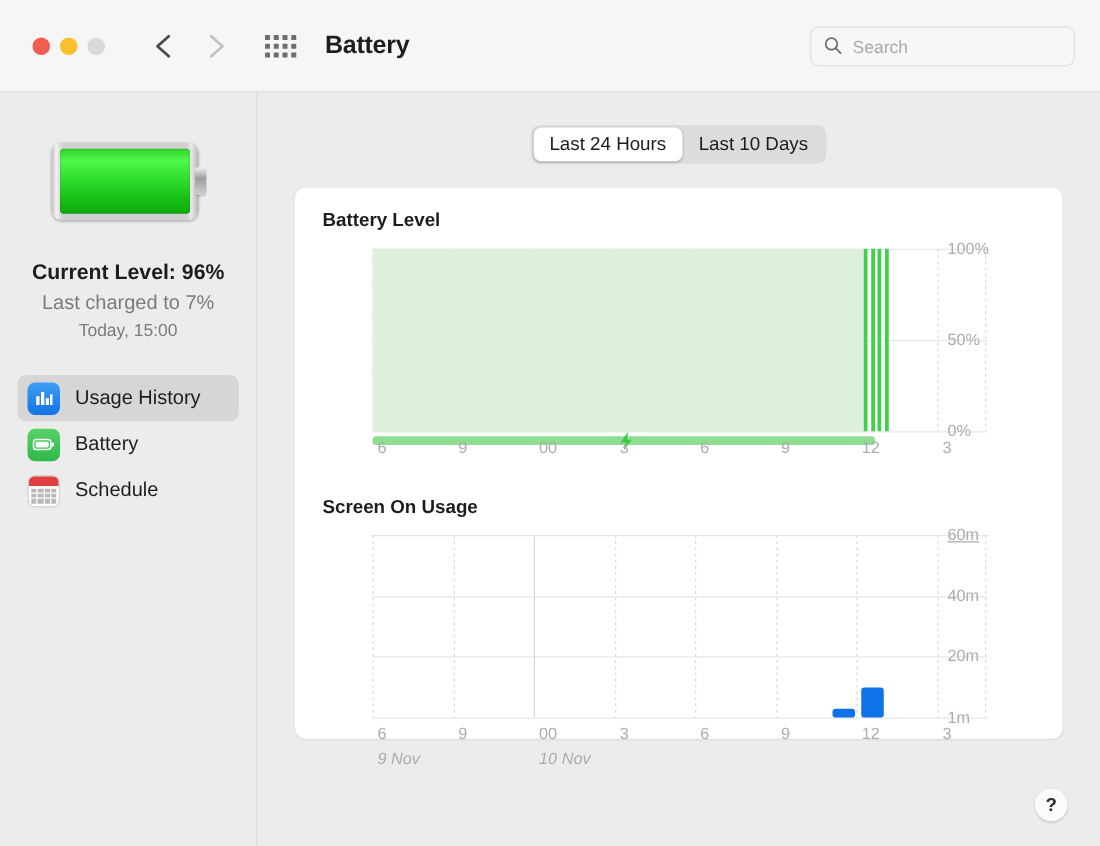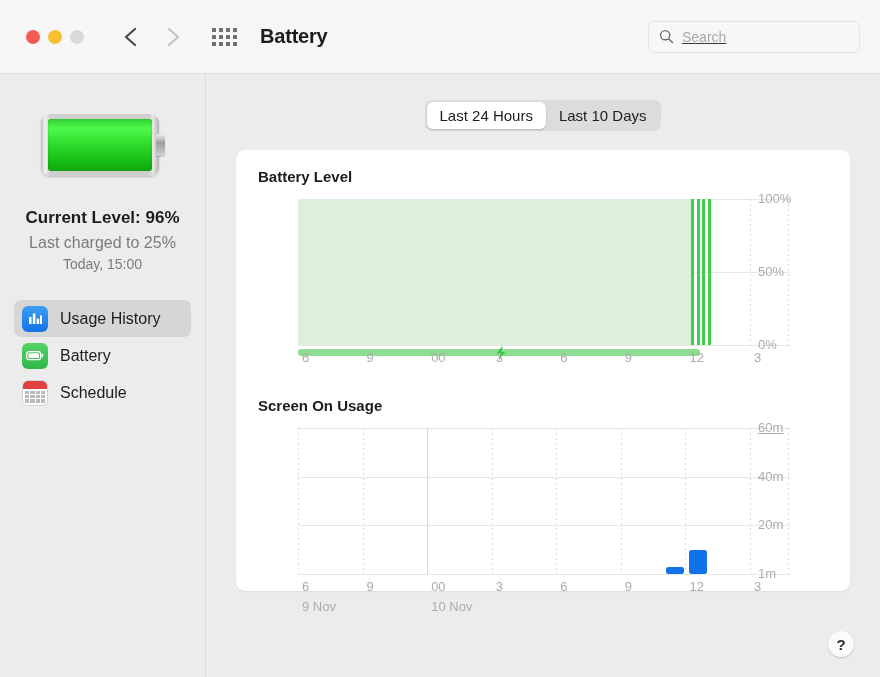--- a/index.html
+++ b/index.html
@@ -64,21 +64,21 @@
     border-radius: 7px;
     display: flex;
     align-items: center;
     padding: 0 10px;
     gap: 8px;
   }
   .search .sicon { width: 15px; height: 15px; flex: 0 0 15px; }
   .search input {
     border: none; outline: none; background: transparent;
     font-family: "Liberation Sans", sans-serif;
-    font-size: 14px; color: #3a3a3a; width: 100%; text-decoration: underline;
+    font-size: 14px; color: #3a3a3a; width: 100%;
   }
   .search input::placeholder { color: #a9a9a9; }
 
   
   .body { flex: 1; display: flex; min-height: 0; }
 
   
   .sidebar {
     width: 206px;
     flex: 0 0 206px;
@@ -194,21 +194,21 @@
            background-size: 1px 5px; background-repeat: repeat-y; }
   .vline.solid { background: #d9d9d9; background-image: none; }
   .xlab {
     position: absolute; font-size: 13px; color: #acacac; white-space: nowrap;
   }
   .ylab {
     position: absolute; font-size: 13px; color: #acacac; white-space: nowrap; left: 0;
   }
   .ylabels { position: absolute; right: 0; top: 0; bottom: 22px; width: 70px; }
 
-  .datelab { position: absolute; font-size: 13px; color: #acacac; white-space: nowrap; }
+  .datelab { position: absolute; font-size: 13px; color: #acacac; white-space: nowrap; font-style: italic; }
 
   
   .batt-area { position: absolute; left: 0; top: 0; bottom: 0; background: #dcf0dc; }
   .spike { position: absolute; top: 0; bottom: 0; width: 3px; background: #3ed14a; }
   .chargebar { position: absolute; height: 7px; border-radius: 3px; background: #8fdd92; }
   .bolt { position: absolute; width: 14px; height: 16px; }
 
   
   .ubar { position: absolute; background: #1072e8; border-radius: 2.5px; }
 
@@ -279,21 +279,21 @@
 
     <div class="sidebar">
       <div class="batt-graphic">
         <div class="batt-body"></div>
         <div class="batt-fill"></div>
         <div class="batt-nub"></div>
       </div>
 
       <div class="level-block">
         <div class="cur-level">Current Level: 96%</div>
-        <div class="sub-line">Last charged to 25%</div>
+        <div class="sub-line">Last charged to 7%</div>
         <div class="sub-line2">Today, 15:00</div>
       </div>
 
       <div class="navlist">
 
         <div class="navitem selected">
           <span class="nicon blue">
             <svg width="15" height="13" viewBox="0 0 15 13">
               <rect x="1" y="5" width="2.6" height="7" fill="#fff"></rect>
               <rect x="4.8" y="1.5" width="2.6" height="10.5" fill="#fff"></rect>

